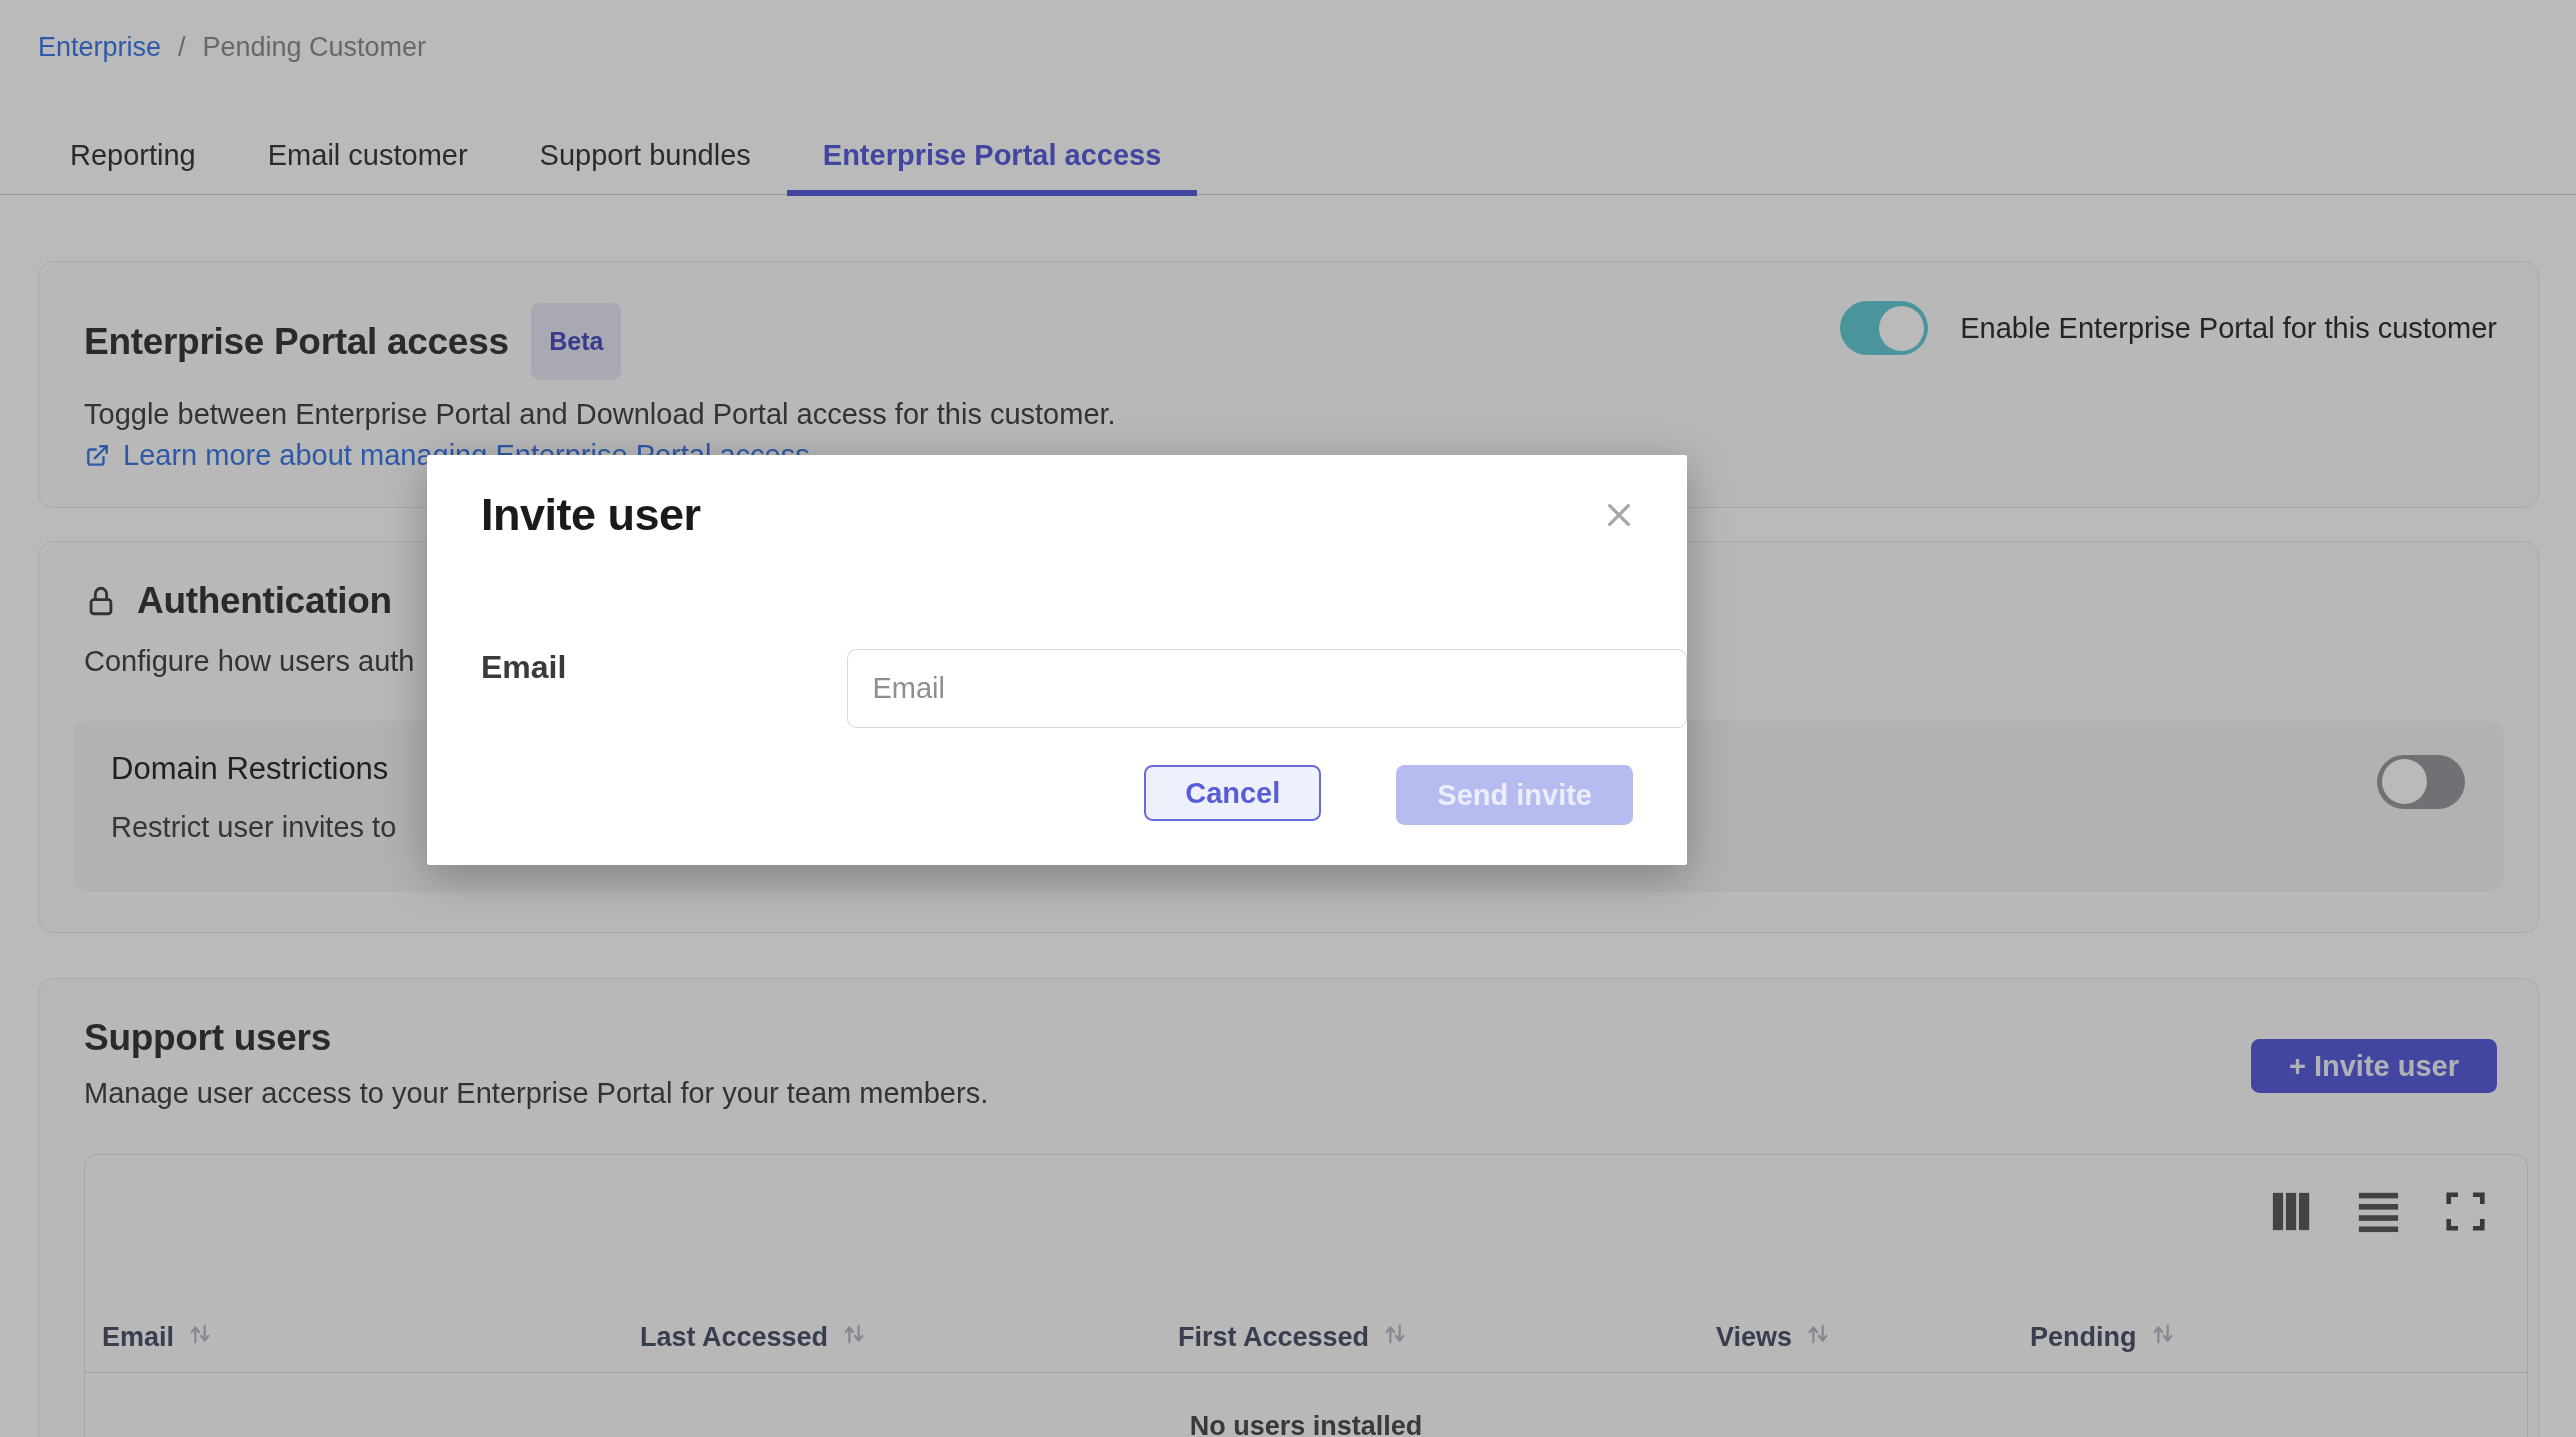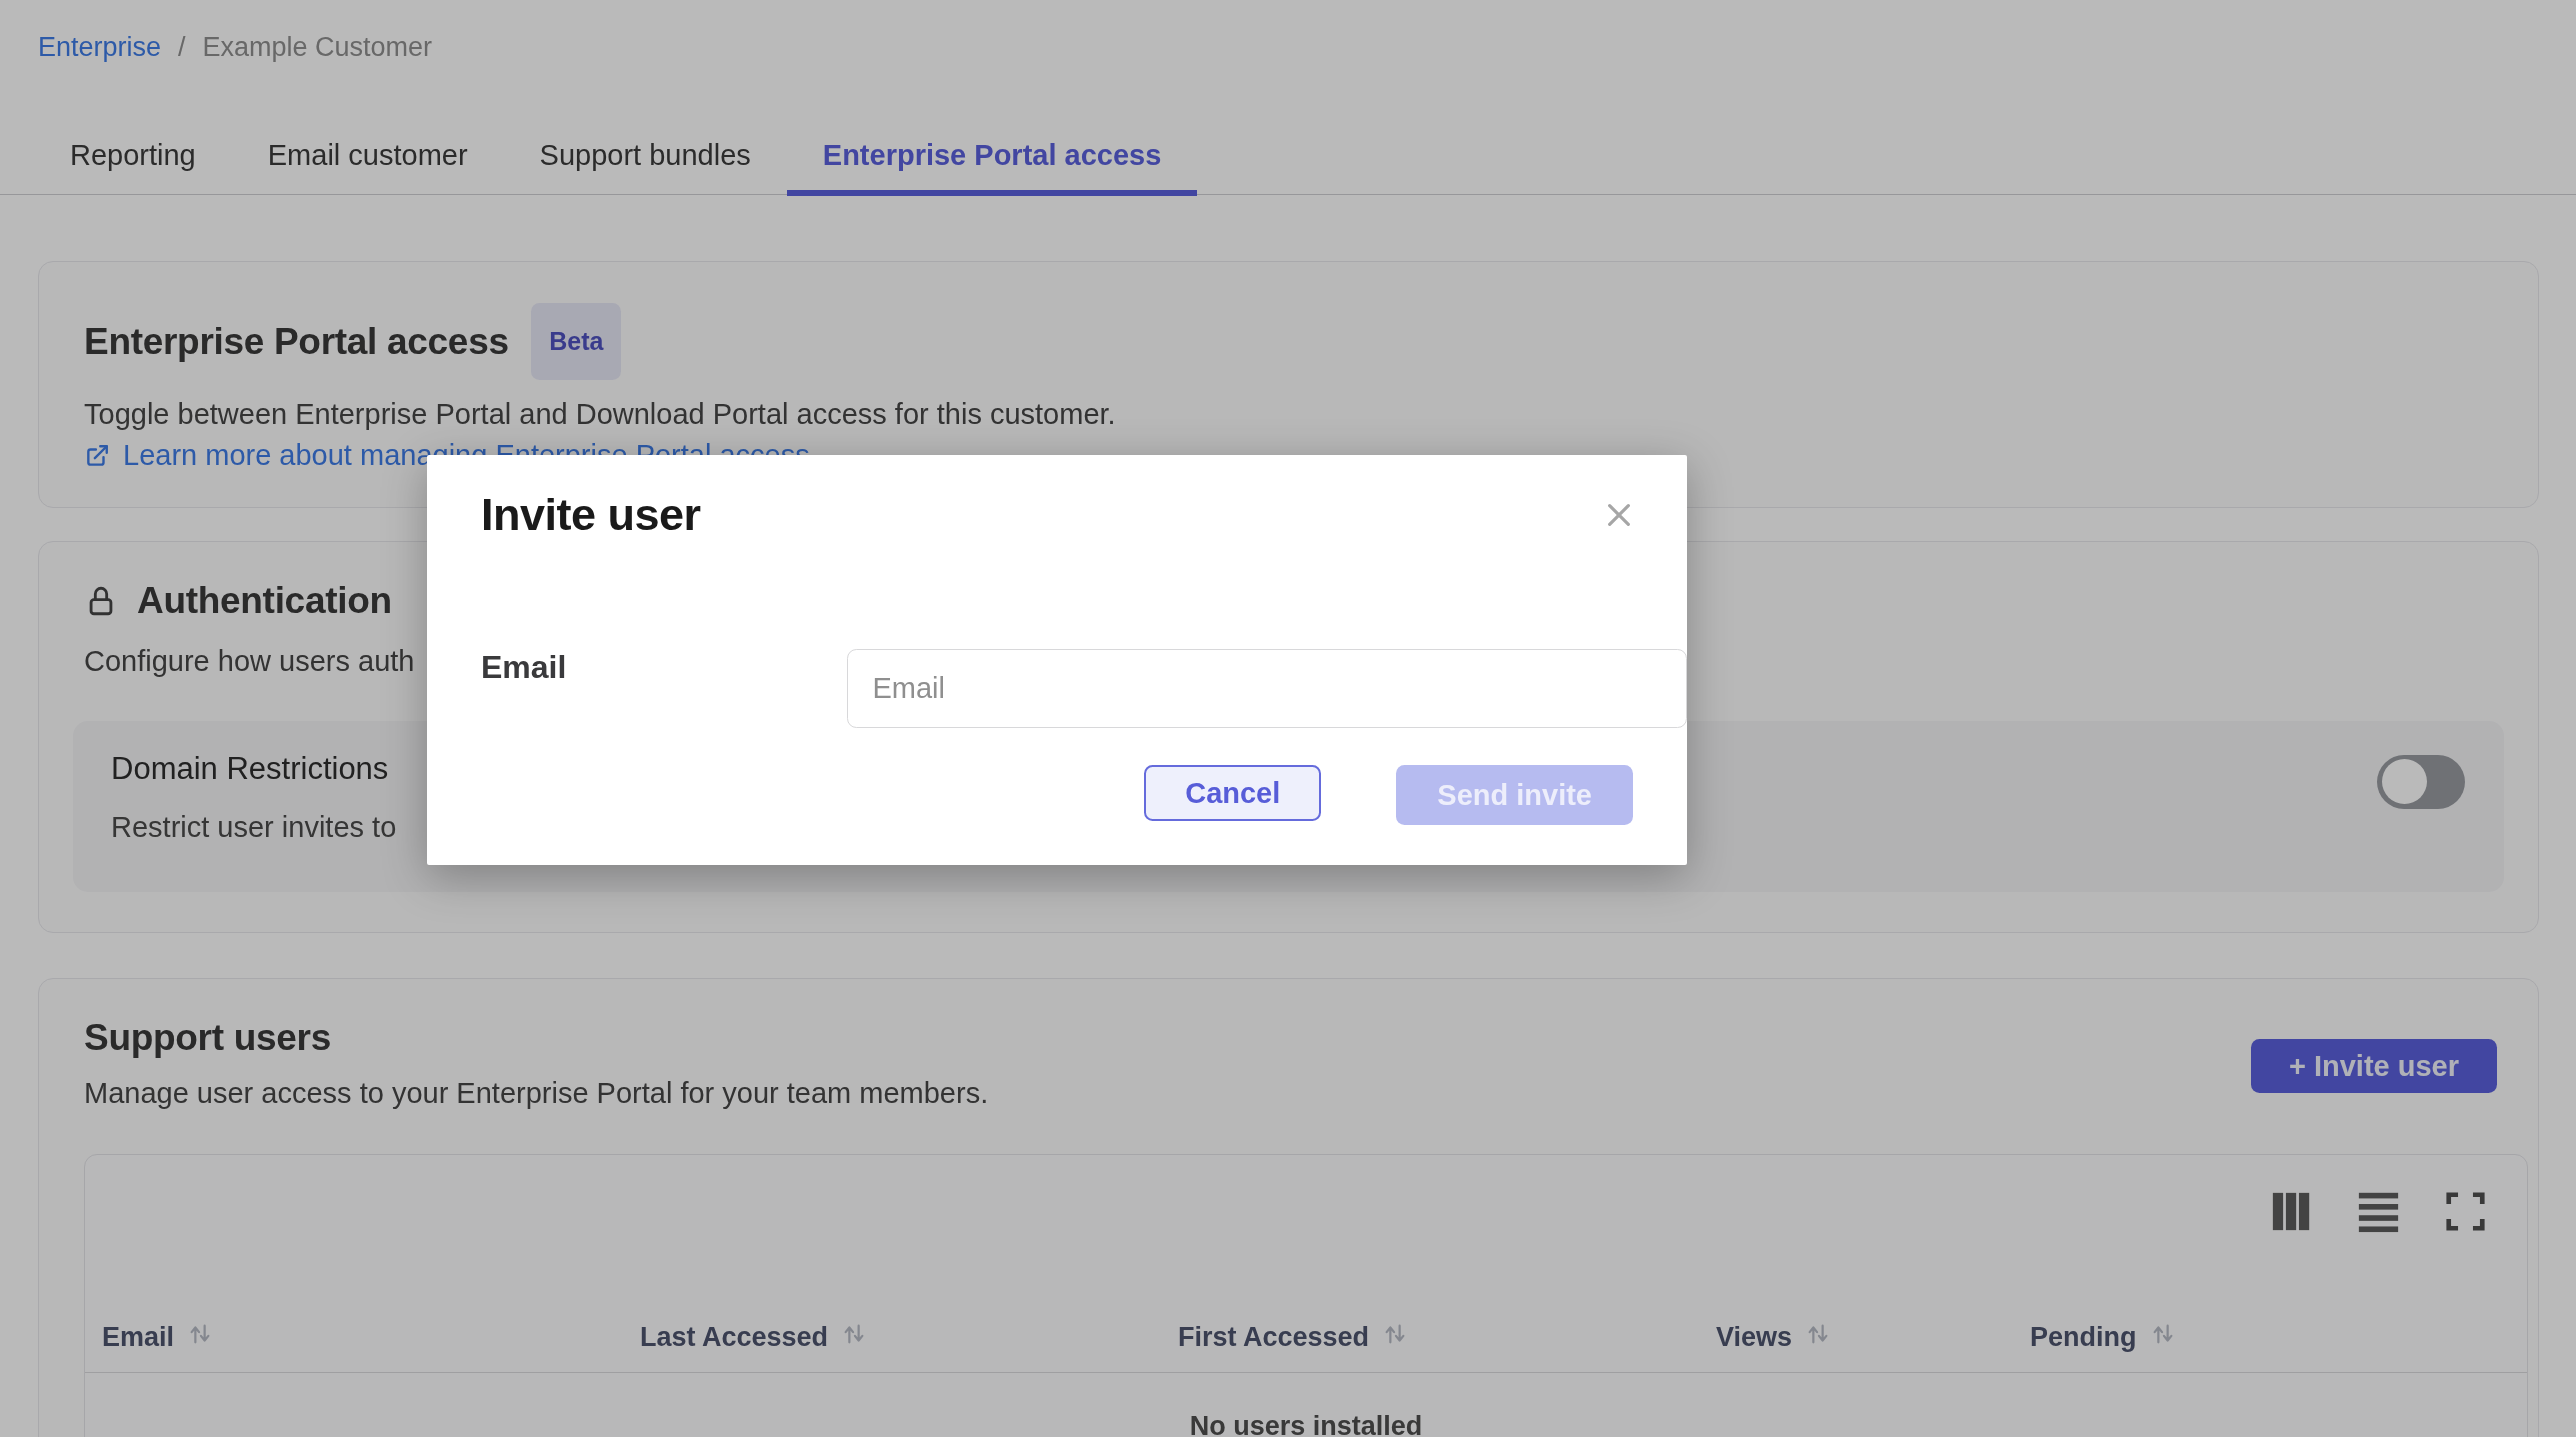--- a/index.html
+++ b/index.html
@@ -72,21 +72,21 @@
   .btn-send { height:60px; padding:0 41px; background:#b6bbf0; border:none; border-radius:8.5px; color:#edeefb; font-size:29px; font-weight:700; font-family:"Liberation Sans",sans-serif; cursor:not-allowed;margin-left:39px; }
 </style>
 </head>
 <body>
 
 <div class="page">
 
   <div class="breadcrumb">
     <a>Enterprise</a>
     <span class="sep">/</span>
-    <span class="current">Example Customer</span>
+    <span class="current">Pending Customer</span>
   </div>
 
   <div class="tabs-row">
     <div class="tab">Reporting</div>
     <div class="tab">Email customer</div>
     <div class="tab">Support bundles</div>
     <div class="tab active">Enterprise Portal access</div>
   </div>
 
   <div class="card card1">
@@ -98,20 +98,26 @@
     <a class="learn-link">
       <span style="display:flex;">
         <svg width="26" height="26" viewBox="0 0 24 24" fill="none" stroke="#3e7ce6" stroke-width="2.2" stroke-linecap="round" stroke-linejoin="round">
           <path d="M18 13v5a2 2 0 0 1-2 2H6a2 2 0 0 1-2-2V8a2 2 0 0 1 2-2h5"></path>
           <polyline points="15 3 21 3 21 9"></polyline>
           <line x1="10" y1="14" x2="21" y2="3"></line>
         </svg>
       </span>
       <span>Learn more about managing Enterprise Portal access</span>
     </a>
+    <div class="toggle-group">
+      <div class="toggle on">
+          <div class="knob"></div>
+        </div>
+      <div class="toggle-label">Enable Enterprise Portal for this customer</div>
+    </div>
   </div>
 
   <div class="card card2">
     <div class="c2-head">
       <span style="display:flex;">
         <svg width="34" height="34" viewBox="0 0 24 24" fill="none" stroke="#454545" stroke-width="2" stroke-linecap="round" stroke-linejoin="round">
           <rect x="5" y="11" width="14" height="10" rx="2"></rect>
           <path d="M8 11V7a4 4 0 0 1 8 0v4"></path>
         </svg>
       </span>

